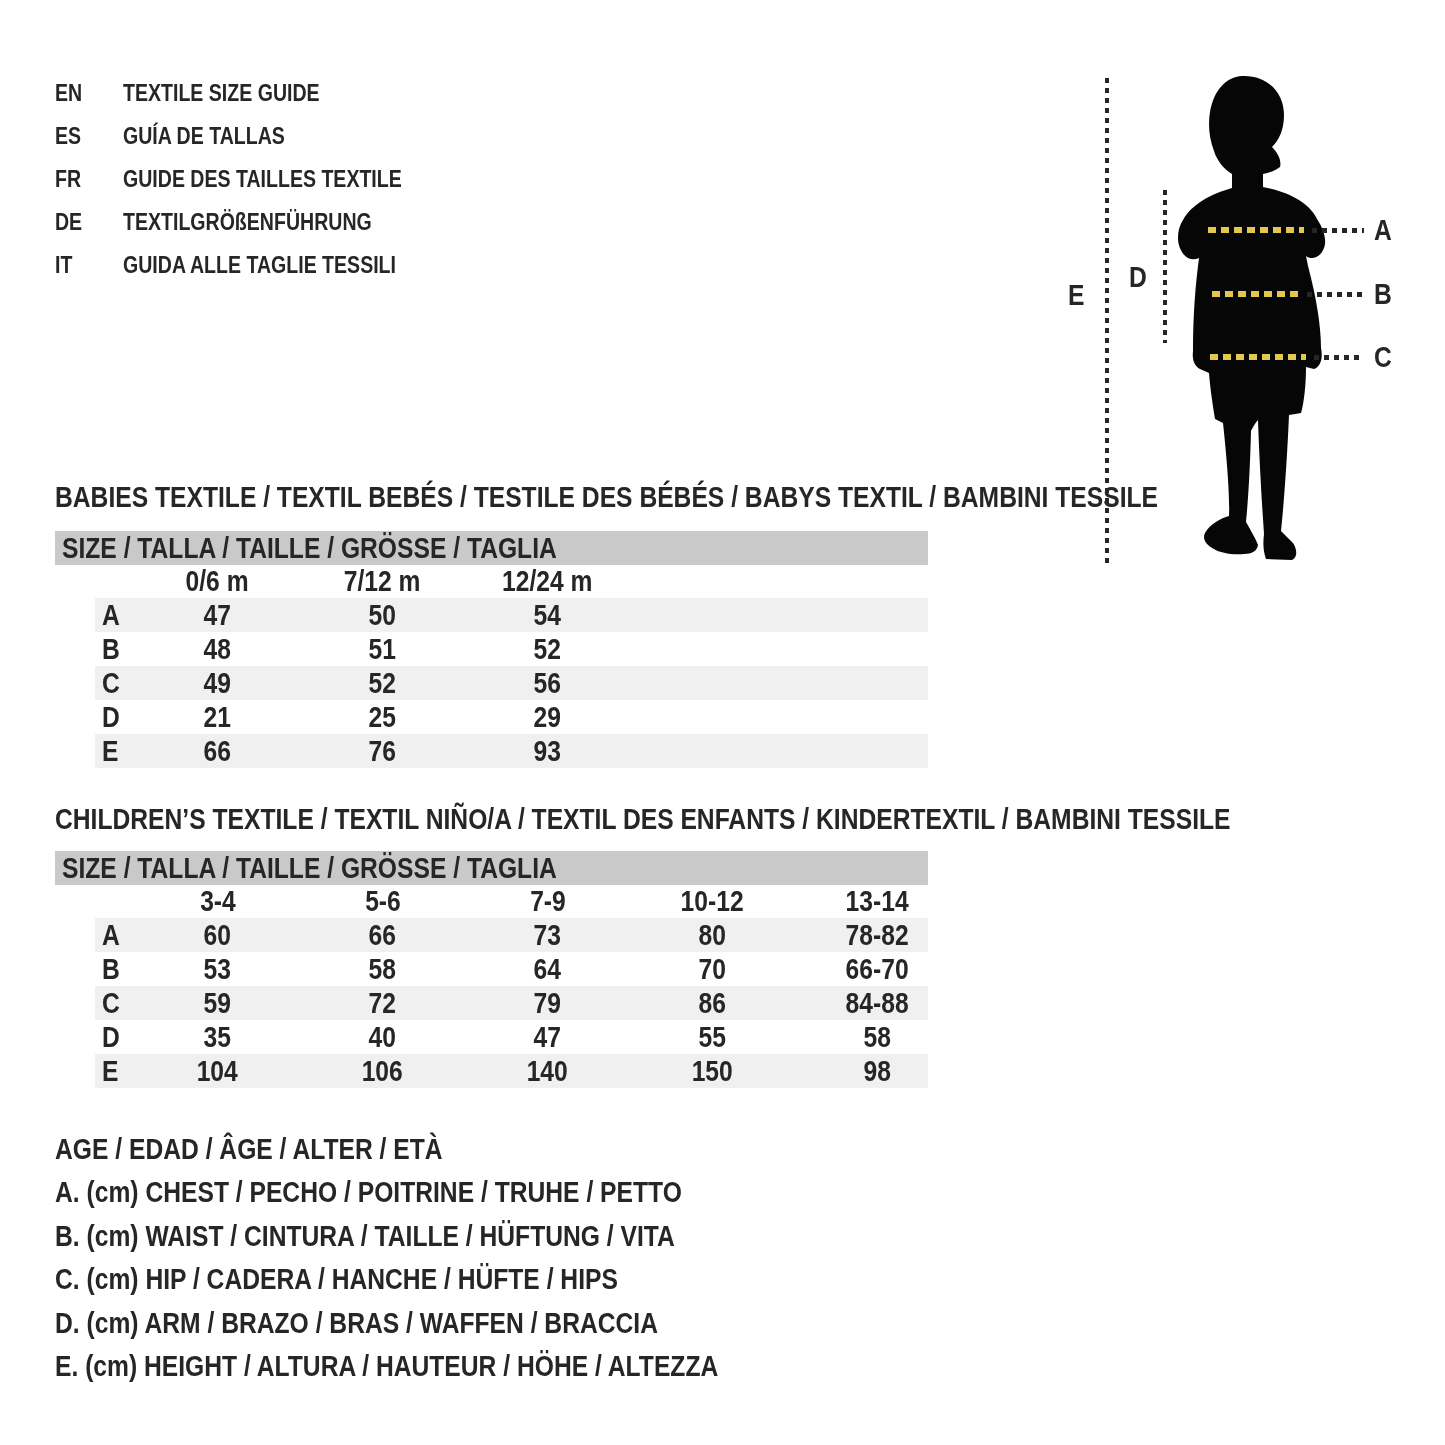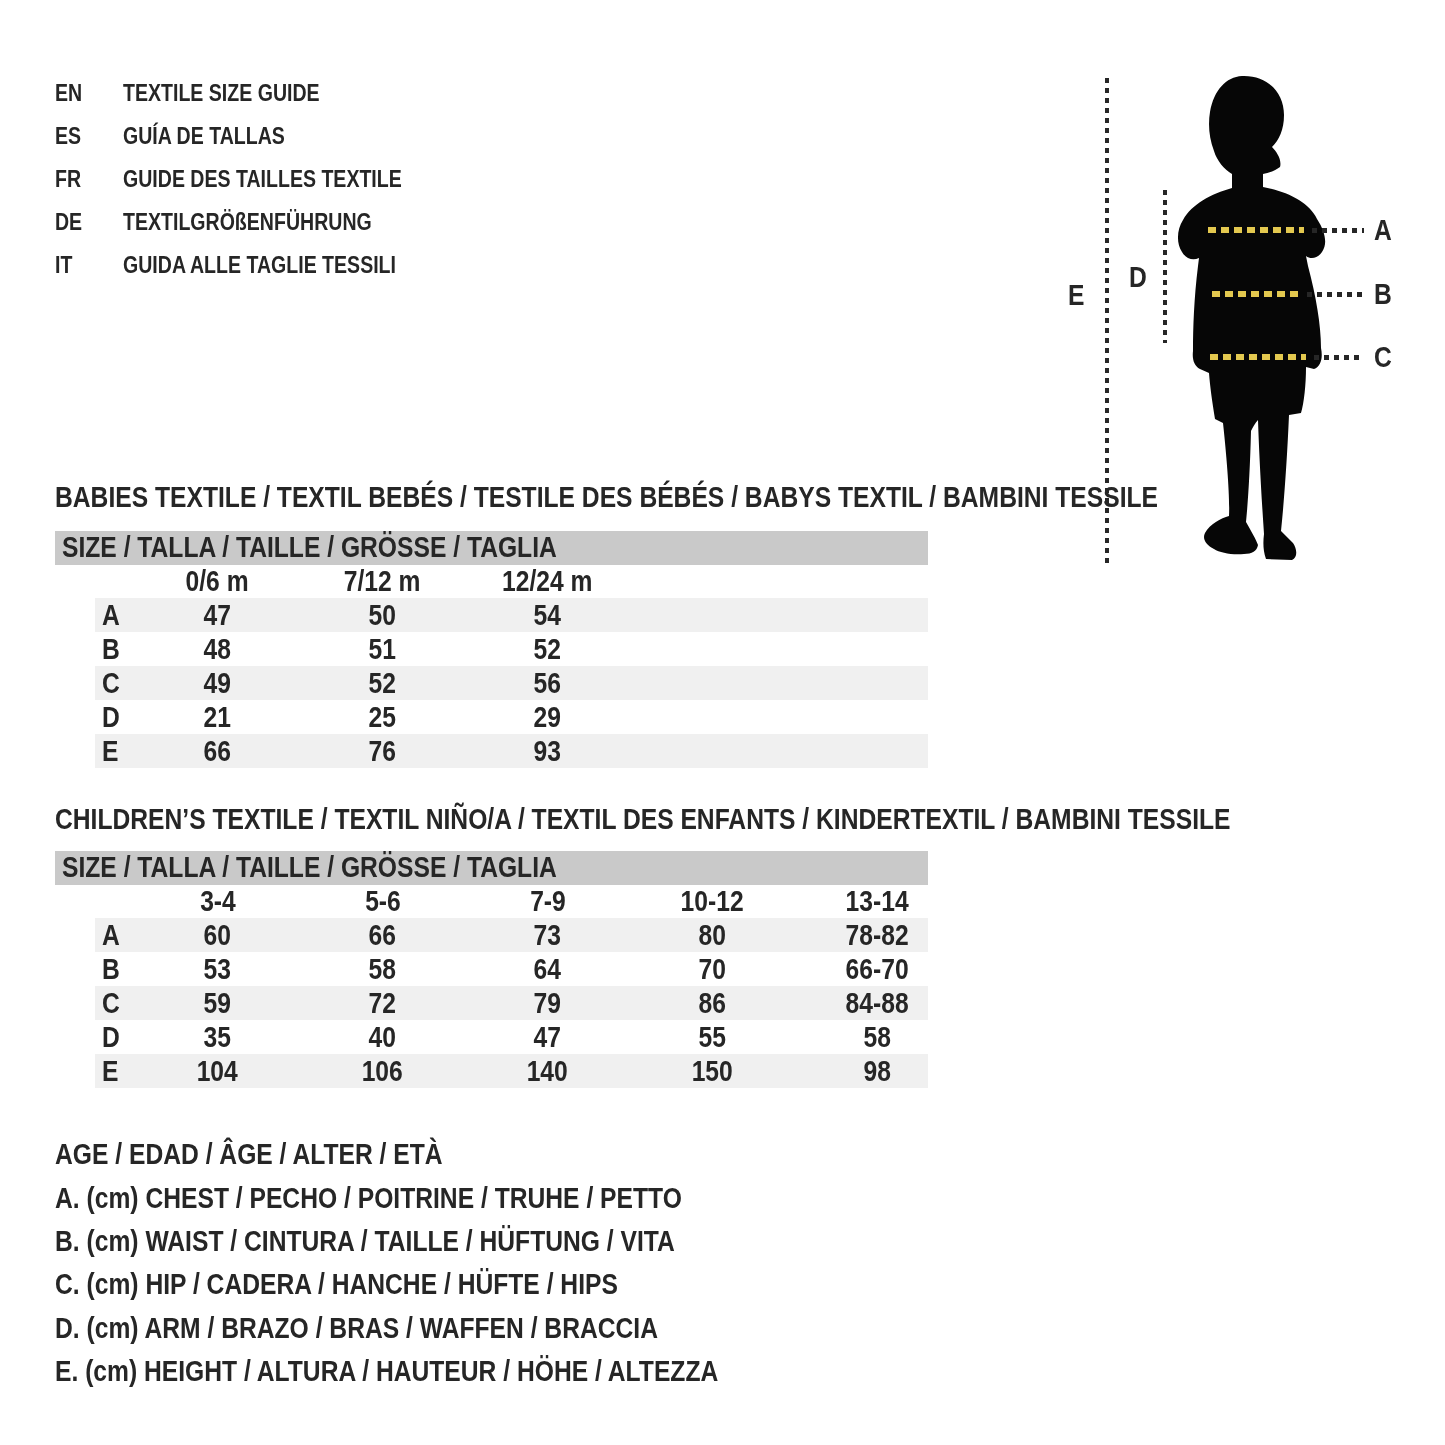--- a/index.html
+++ b/index.html
@@ -18,34 +18,34 @@
   .hdots{position:absolute;height:5px;background:repeating-linear-gradient(90deg,var(--ink,#1c1c1c) 0 5px,transparent 5px 10px);}
   .ydash{position:absolute;height:6px;background:repeating-linear-gradient(90deg,var(--accent,#e3c84f) 0 8px,transparent 8px 13px);}
   .fig-label{position:absolute;font-size:29px;line-height:28px;}
   #silhouette{position:absolute;left:1170px;top:70px;color:var(--silhouette,#060606);}
 
   
   .section-heading{position:absolute;left:55px;font-size:29px;line-height:30px;}
 
   
   .size-table{position:absolute;left:55px;width:873px;}
-  .bar{height:34px;background:var(--bar,#c9c9c9);display:flex;padding-left:7px;box-sizing:border-box;font-size:29px;}
+  .bar{height:34px;background:var(--bar,#c9c9c9);display:flex;align-items:center;padding-left:7px;box-sizing:border-box;font-size:29px;}
   .trow{display:grid;align-items:center;font-size:29px;margin-left:40px;}
   .trow.cols3{grid-template-columns:40px 165px 165px 165px;}
   .trow.cols5{grid-template-columns:40px 165px 165px 165px 165px 165px;}
   .trow{height:34px;}
   .trow.colhead{height:33px;}
   .trow.alt{background:var(--stripe,#f0f0f0);}
   .cell-letter{padding-left:7px;}
   .cell-val{text-align:center;}
   .cell-val .cond{transform-origin:50% 50%;}
 
   
   #legend{position:absolute;left:55px;top:1133px;}
-  .legend-line{height:43.4px;display:flex;align-items:center;font-size:29px;}
+  .legend-line{height:43.4px;display:flex;font-size:29px;}
 </style>
 </head>
 <body>
 
 <div id="page" style="--ink: #262626; --accent: #e3c84f; --silhouette: #060606; --bar: #c9c9c9; --stripe: #f0f0f0;">
 
   <div id="lang-block">
     <div class="lang-row">
       <span class="lang-code"><span class="cond">EN</span></span>
       <span class="cond">TEXTILE SIZE GUIDE</span>

